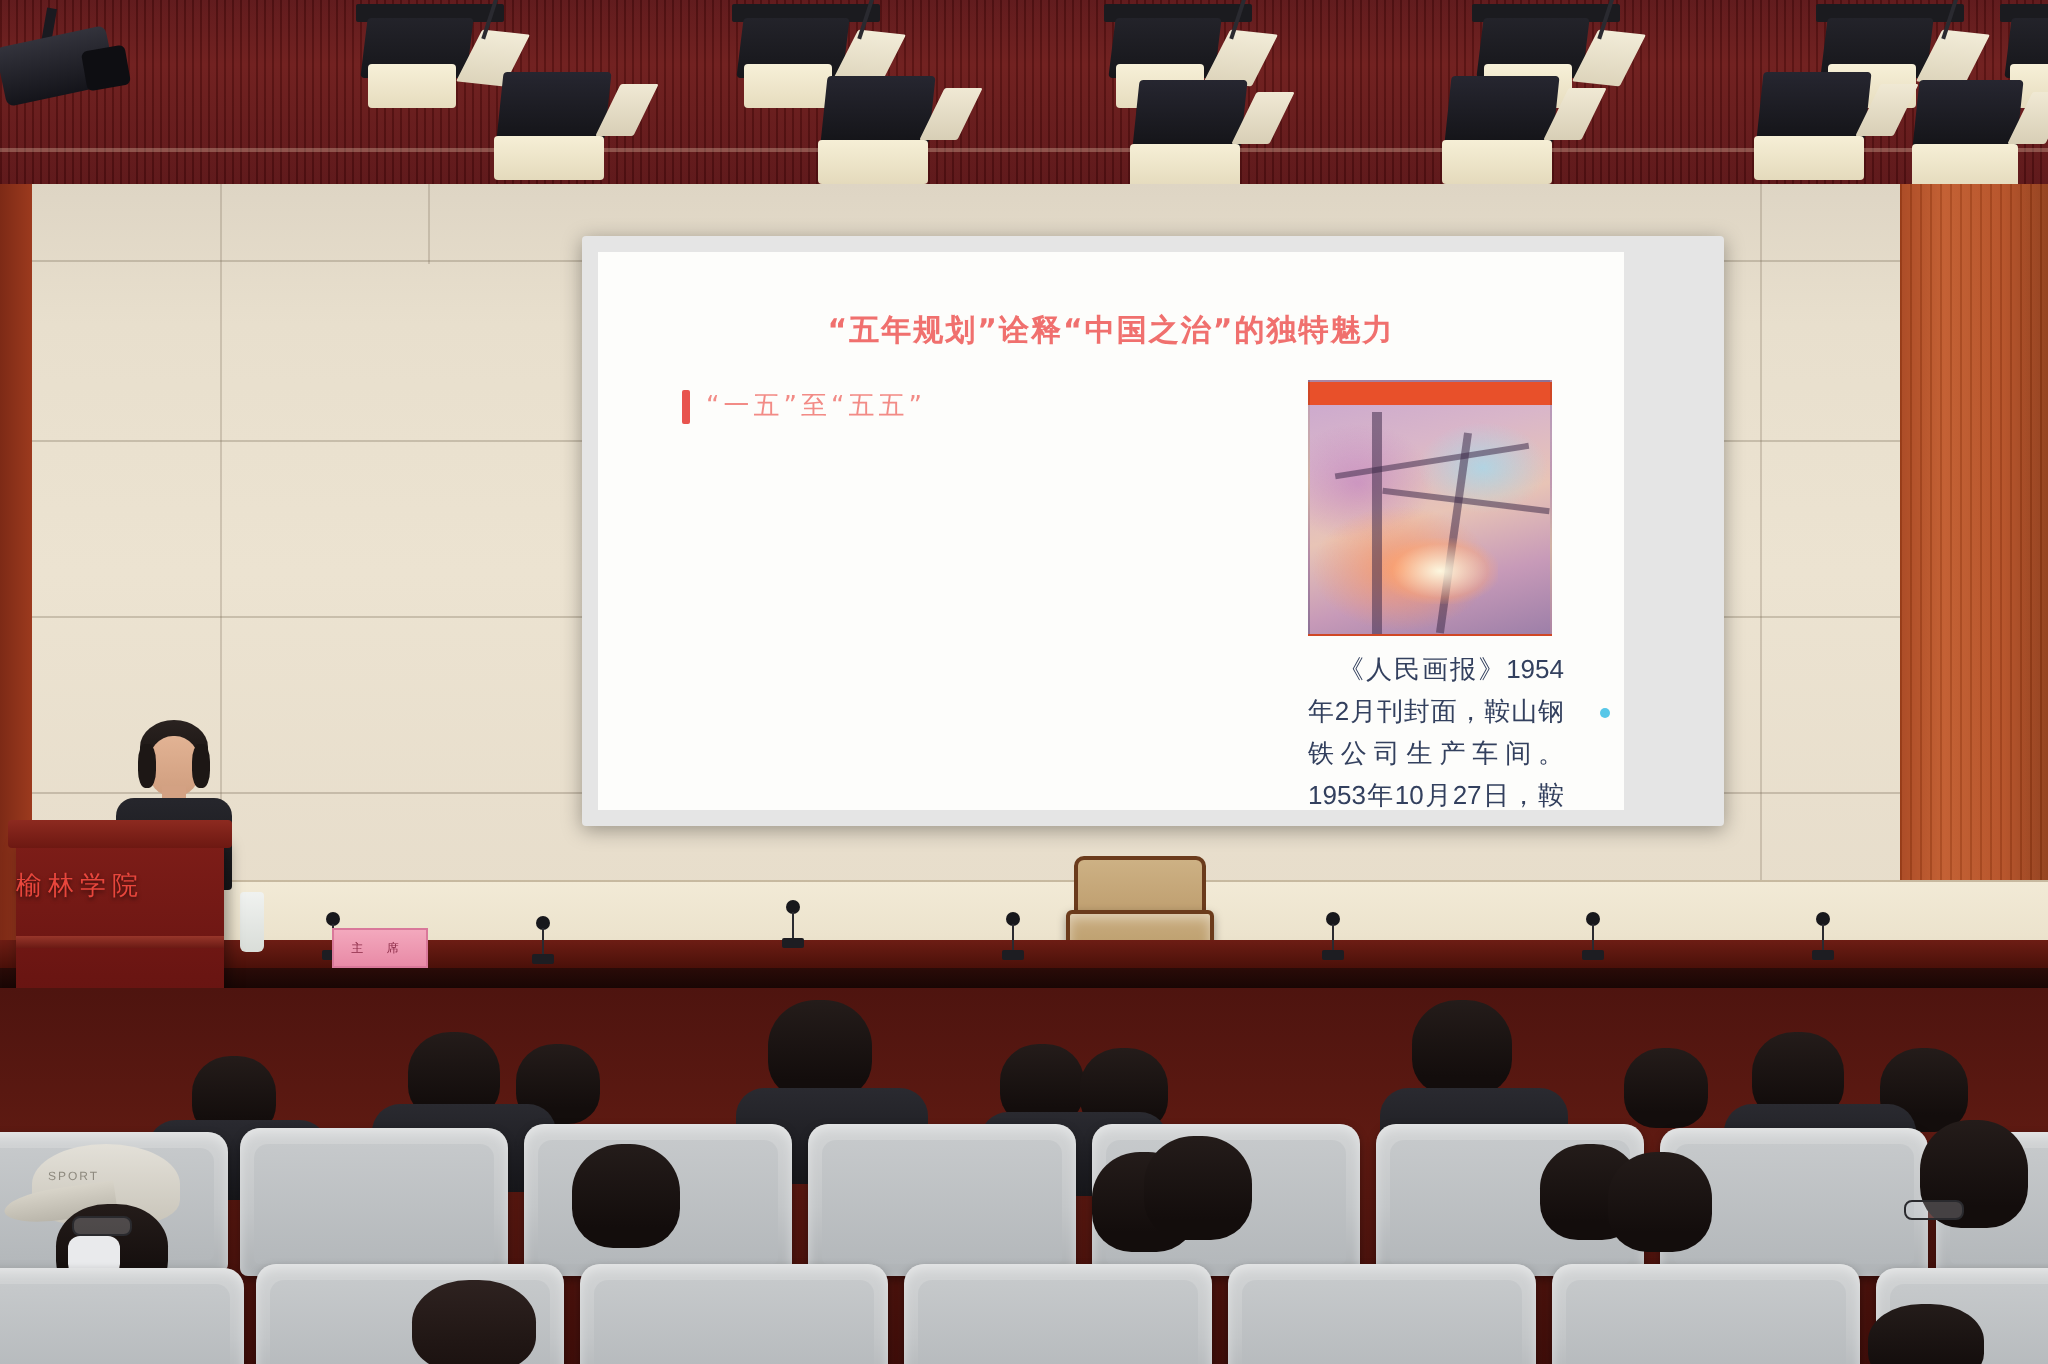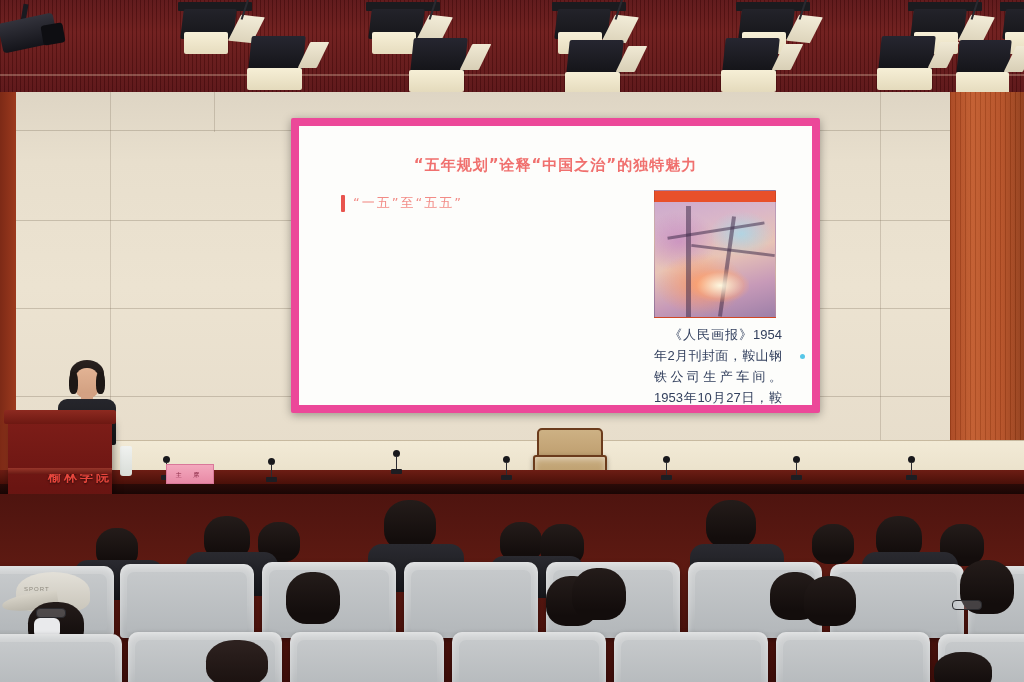--- a/index.html
+++ b/index.html
@@ -107,22 +107,22 @@
       linear-gradient(90deg,#a8431c 0%,#c1592a 30%,#b44d22 70%,#8f3a16 100%);
   }
   
   .wood-col-l {
     position:absolute; left:0px; top:92px; width:16px; height:388px;
     background:linear-gradient(90deg,#7d2a16,#9c3a1e);
   }
 
   
   .screen-frame {
-    position:absolute; left:291px; top:118px; width:529px; height:295px;
-    background:#ec4899;
+    position:absolute; left:291px; top:118px; width:571px; height:295px;
+    background:#e5e5e5;
     border-radius:2px;
     box-shadow:0 2px 10px rgba(0,0,0,0.35);
     padding-left:20px;
   }
   .screen {
     position:absolute; left:8px; top:8px; width:513px; height:279px;
     background:#fdfdfb; overflow:hidden;
   }
   .screen-led {
     position:absolute; left:509px; top:236px; width:5px; height:5px;
@@ -243,25 +243,24 @@
     border-radius:2px;
     box-shadow:2px 2px 8px rgba(0,0,0,0.4);
   }
   .podium-top {
     position:absolute; left:-4px; top:-10px; width:112px; height:14px;
     background:linear-gradient(180deg,#8d2a20,#6d1812);
     border-radius:2px;
   }
   .podium-text {
     position:absolute; left:0; top:14px; width:100%;
-    text-align:right; font-family:"DejaVu Sans", sans-serif;
-    font-size:13px; font-weight:bold; color:#e8463c;
+    text-align:left; font-family:"DejaVu Sans", sans-serif;
+    font-size:13px; font-weight:normal; color:#e8463c;
     letter-spacing:3px;
     text-shadow:0 1px 2px rgba(0,0,0,0.6);
-    margin-top:34px;
   }
   .podium-ledge {
     position:absolute; left:0; top:48px; width:104px; height:6px;
     background:linear-gradient(180deg,#97362a,#6b1a14);
   }
   .emblem {
     position:absolute; left:23px; top:78px; width:50px; height:50px;
     border-radius:50%;
     background:radial-gradient(circle at 50% 50%, #f4e9e7 0%, #eadad6 55%, #d9bdb8 72%, #b8423a 76%, #c4534a 100%);
     border:2px solid #c24a40;

